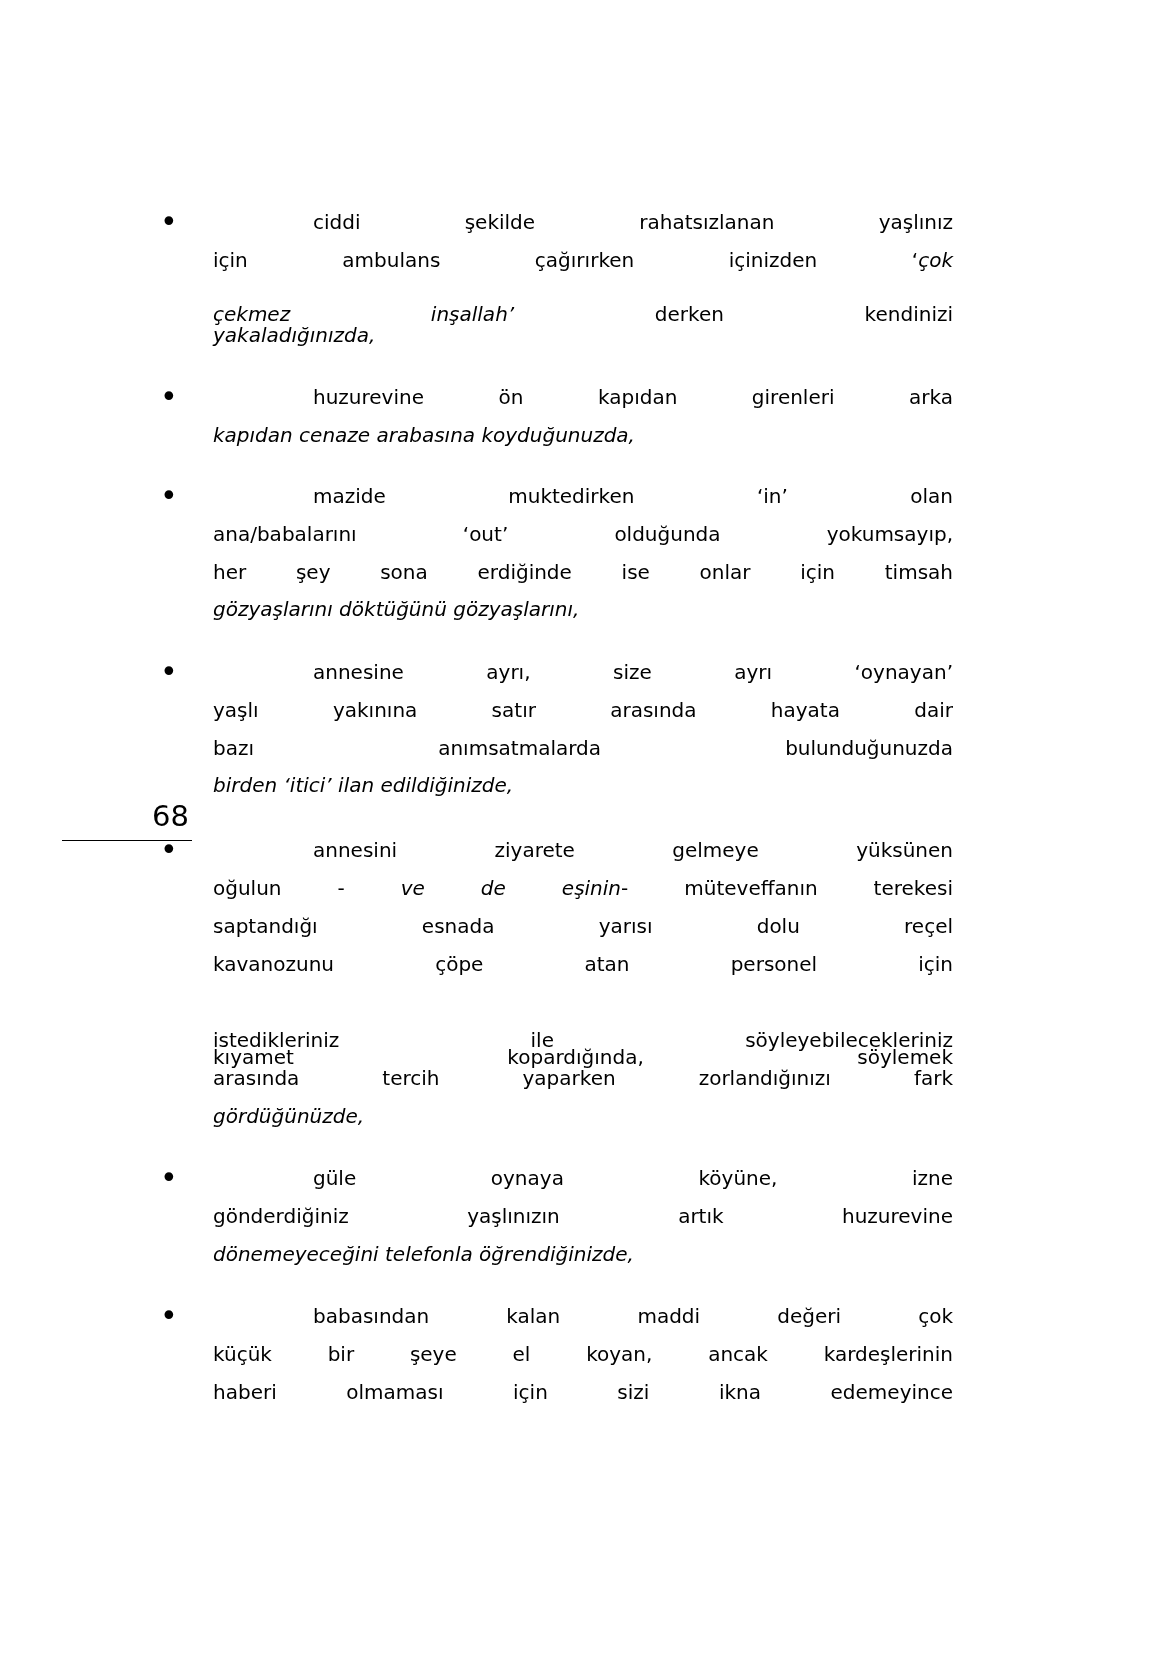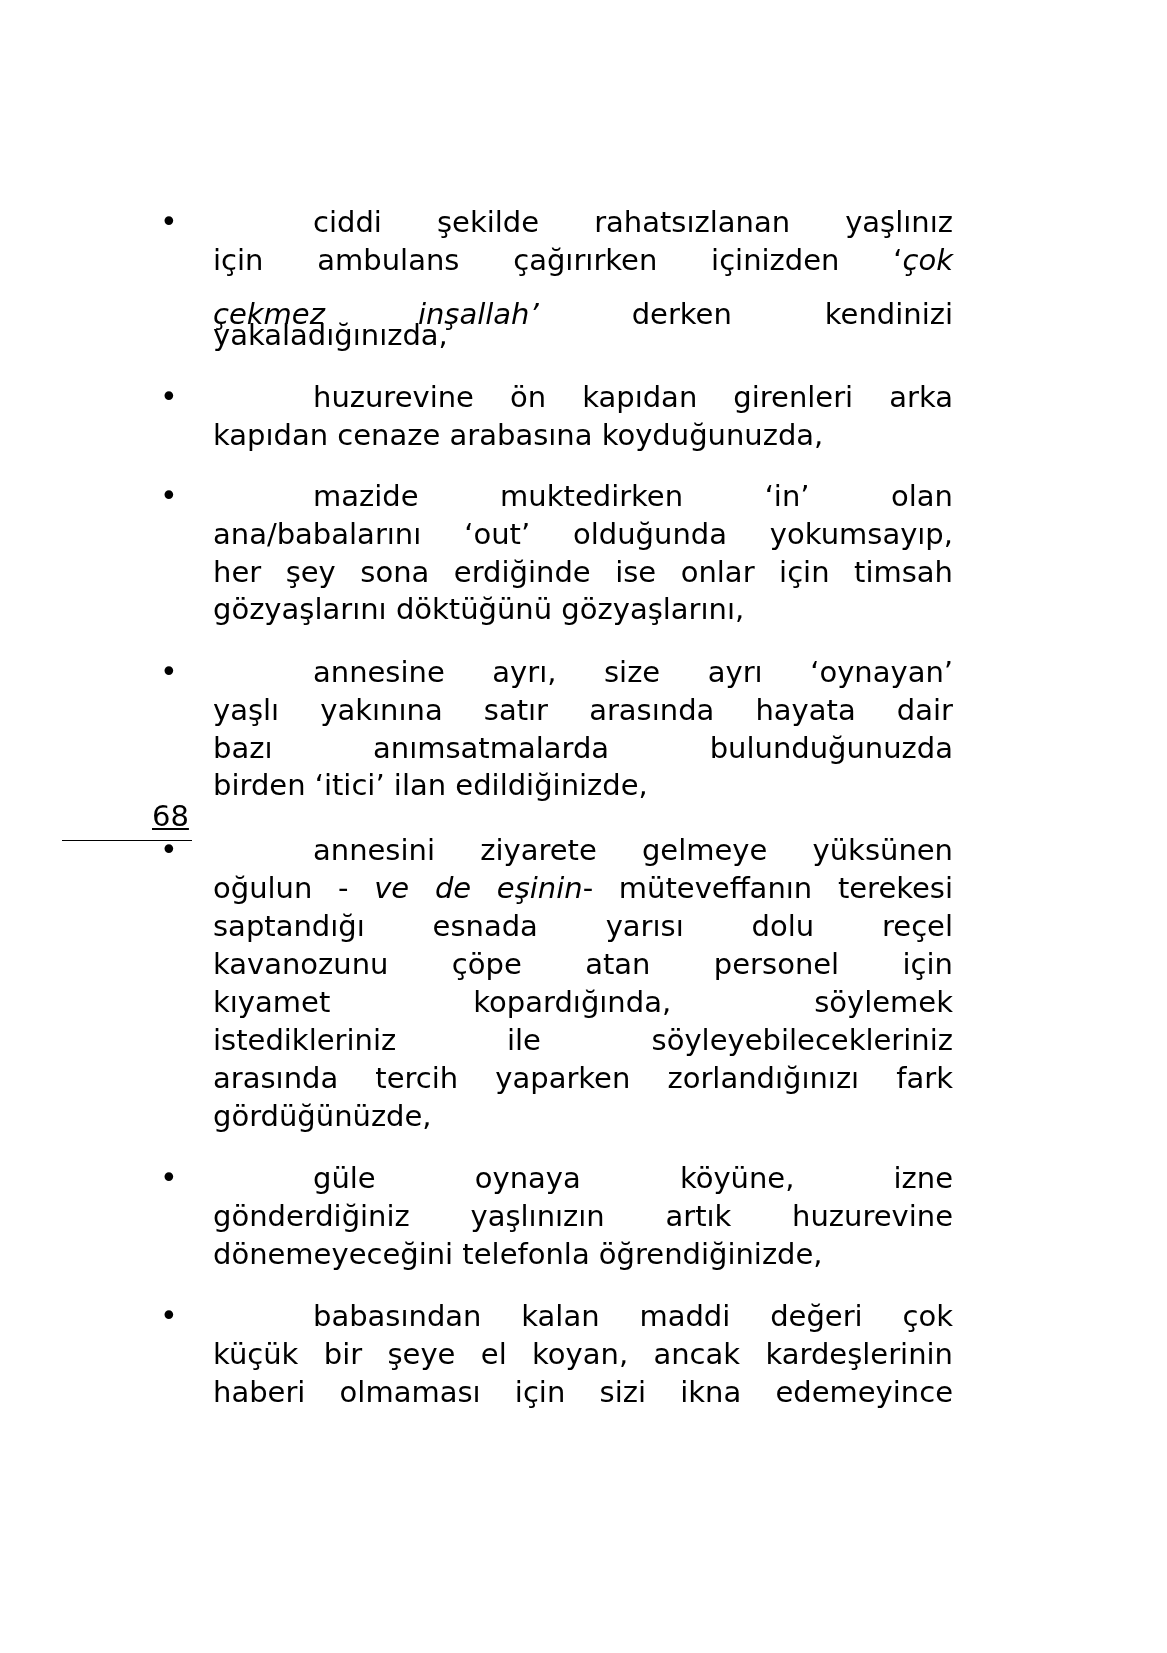--- a/index.html
+++ b/index.html
@@ -1,25 +1,25 @@
 <!DOCTYPE html>
 <html><head>
 <meta charset="utf-8">
 <style>
   html, body { margin: 0; padding: 0; background: #ffffff; }
   body { width: 1167px; height: 1653px; position: relative; overflow: hidden;
          font-family: "DejaVu Sans", sans-serif; color: #000; }
   .page { position: absolute; left: 0; top: 0; width: 1167px; height: 1653px; }
   .bullet { position: absolute; left: 160px; font-size: 30px; line-height: 38px; }
-  .line { position: absolute; left: 213px; width: 740px; font-size: 29px; line-height: 38px;
+  .line { position: absolute; left: 213px; width: 740px; font-size: 20px; line-height: 38px;
           white-space: nowrap; text-align: justify; text-align-last: justify; }
-  .line.last { text-align-last: left; }
+  .line.last { text-align-last: left; font-style: italic; }
   .line.first { padding-left: 100px; width: 640px; }
   .line i { font-style: italic; }
-  .page-number { position: absolute; left: 152px; top: 800px; font-size: 29px; line-height: 32px; text-decoration: underline; }
+  .page-number { position: absolute; left: 152px; top: 800px; font-size: 29px; line-height: 32px; }
   .page-rule { position: absolute; left: 62px; top: 840px; width: 130px; height: 0;
                border-top: 1.5px solid #000; }
 </style>
 </head>
 <body>
 
 <div class="page">
 
   <div class="bullet" style="top:203px">•</div>
   <div class="line first" style="top:203px"><span>ciddi şekilde rahatsızlanan yaşlınız</span></div>
@@ -44,21 +44,21 @@
   <div class="line last" style="top:766px"><span>birden ‘itici’ ilan edildiğinizde,</span></div>
 
   <div class="page-number">68</div>
   <div class="page-rule"></div>
 
   <div class="bullet" style="top:831px">•</div>
   <div class="line first" style="top:831px"><span>annesini ziyarete gelmeye yüksünen</span></div>
   <div class="line" style="top:907px"><span>saptandığı esnada yarısı dolu reçel</span></div>
   <div class="line" style="top:869px"><span>oğulun - </span><i>ve de eşinin</i><span>- müteveffanın terekesi</span></div>
   <div class="line" style="top:945px"><span>kavanozunu çöpe atan personel için</span></div>
-  <div class="line" style="top:983px"><span>kıyamet kopardığında, söylemek</span></div>
+  <div class="line" style="top:1038px"><span>kıyamet kopardığında, söylemek</span></div>
   <div class="line" style="top:1021px"><span>istedikleriniz ile söyleyebilecekleriniz</span></div>
   <div class="line" style="top:1059px"><span>arasında tercih yaparken zorlandığınızı fark</span></div>
   <div class="line last" style="top:1097px"><span>gördüğünüzde,</span></div>
 
   <div class="bullet" style="top:1159px">•</div>
   <div class="line first" style="top:1159px"><span>güle oynaya köyüne, izne</span></div>
   <div class="line" style="top:1197px"><span>gönderdiğiniz yaşlınızın artık huzurevine</span></div>
   <div class="line last" style="top:1235px"><span>dönemeyeceğini telefonla öğrendiğinizde,</span></div>
 
   <div class="bullet" style="top:1297px">•</div>

